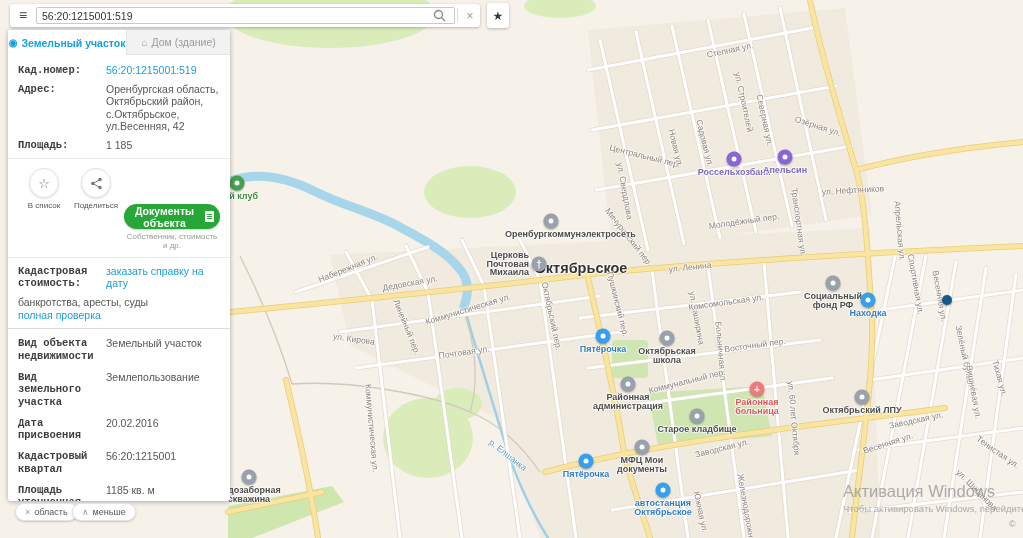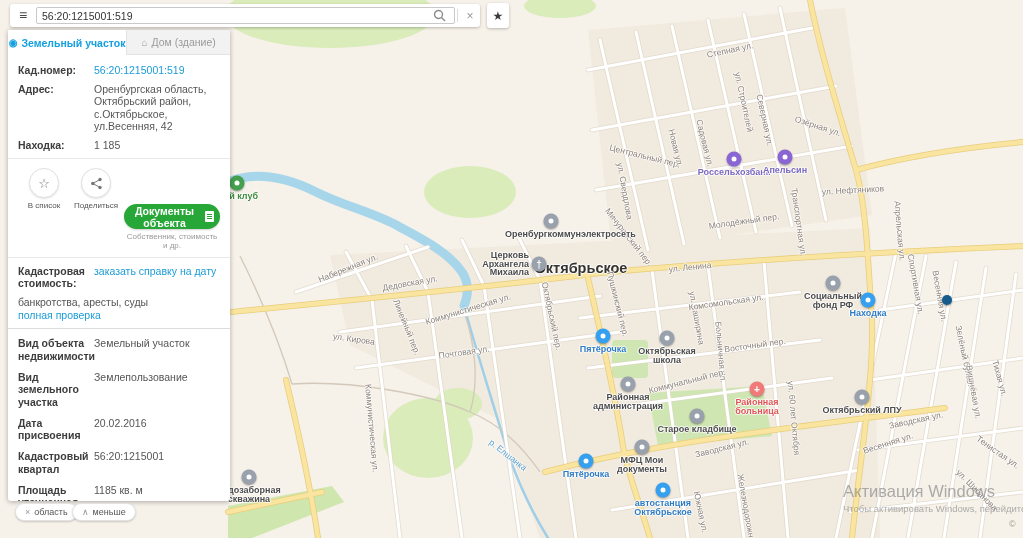--- a/index.html
+++ b/index.html
@@ -51,21 +51,21 @@
     box-shadow:0 1px 5px rgba(0,0,0,.3);border-radius:0 0 3px 3px;font-size:10.5px;overflow:hidden;}
   #tabs{display:flex;height:25px;}
   .tab{display:flex;align-items:center;justify-content:center;gap:4px;cursor:pointer;font-size:10.5px;}
   .tab.active{flex:1.15;background:#fff;color:#12a0e0;font-weight:bold;}
   .tab.active .tab-ic{color:#12a0e0;}
   .tab.inactive{flex:1;background:#f2f2f2;color:#9b9b9b;border-left:1px solid #e4e4e4;border-bottom:1px solid #e4e4e4;}
   .tab-ic{font-size:10px;}
   #panel-body{padding:2px 10px 8px;}
   .row{display:flex;margin:6.5px 0;}
   #rows-details .row{margin:8.5px 0;}
-  .row .lbl{width:76px;flex:none;font-weight:bold;color:#3d3d3d;padding-right:6px;line-height:12.5px;}
+  .row .lbl{width:88px;flex:none;font-weight:bold;color:#3d3d3d;padding-right:6px;line-height:12.5px;font-family:Liberation Mono, monospace;}
   .row .val{flex:1;color:#555;line-height:12.5px;}
   a.link{color:#1b9cd8;text-decoration:none;cursor:pointer;}
   .sep{border:none;border-top:1px solid #e9e9e9;margin:4px -10px;}
   .sep.strong{border-top-color:#dcdcdc;}
   #actions{display:flex;align-items:flex-start;padding:5px 0 3px;}
   .action{width:52px;text-align:center;flex:none;cursor:pointer;}
   .circle{width:30px;height:30px;border-radius:50%;border:1px solid #e2e2e2;box-shadow:0 1px 2px rgba(0,0,0,.12);
     margin:0 auto 3px;display:flex;align-items:center;justify-content:center;color:#777;font-size:13px;background:#fff;}
   .action-cap{font-size:8px;color:#555;}
   #docs{flex:1;text-align:center;padding-left:2px;margin-top:36px;}
@@ -180,21 +180,21 @@
         </div>
         <div class="poi" style="left: 551px; top: 221px;">
           <div class="poi-icon t-gray">
             <i class="dot"></i>
           </div>
           <div class="poi-label">Оренбургкоммунэлектросеть</div>
         </div>
         <div class="poi" style="left: 539px; top: 264px;">
           <div class="poi-icon t-gray">†</div>
           <div class="poi-label side-left">Церковь
-Архангела
+Почтовая
 Михаила</div>
         </div>
         <div class="poi" style="left: 734px; top: 159px;">
           <div class="poi-icon t-purple">
             <i class="dot"></i>
           </div>
           <div class="poi-label lt-purple">Россельхозбанк</div>
         </div>
         <div class="poi" style="left: 785px; top: 157px;">
           <div class="poi-icon t-purple">
@@ -319,21 +319,21 @@
       <div id="rows-main">
           <div class="row">
             <div class="lbl">Кад.номер:</div>
             <div class="val"><a class="link" href="#">56:20:1215001:519</a></div>
           </div>
           <div class="row">
             <div class="lbl">Адрес:</div>
             <div class="val"><span>Оренбургская область, Октябрьский район, с.Октябрьское, ул.Весенняя, 42</span></div>
           </div>
           <div class="row">
-            <div class="lbl">Находка:</div>
+            <div class="lbl">Площадь:</div>
             <div class="val"><span>1 185</span></div>
           </div>
         </div>
       <hr class="sep">
       <div id="actions">
         <div class="action">
           <div class="circle">☆</div>
           <div class="action-cap">В список</div>
         </div>
         <div class="action">

